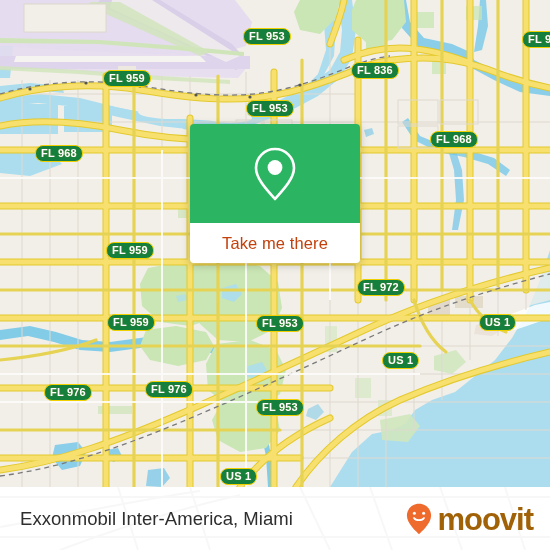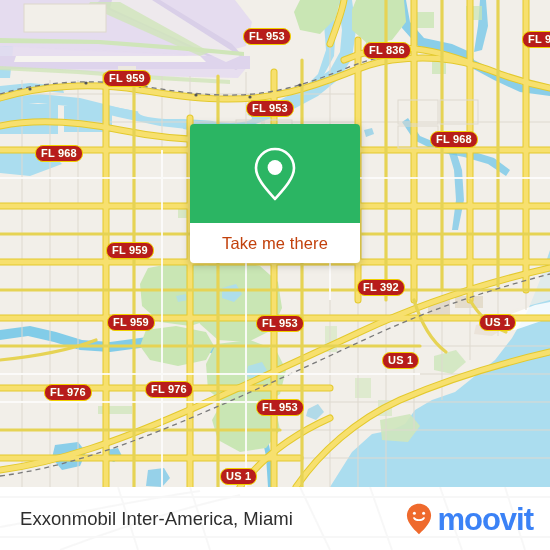--- a/index.html
+++ b/index.html
@@ -31,21 +31,21 @@
     width: 550px;
     height: 487px;
     overflow: hidden;
     background: #f2efe9;
   }
   .map svg { display: block; }
 
   
   .shield {
     position: absolute;
-    background: #b91c1c;
+    background: #15803d;
     border: 1.5px solid #f0d000;
     border-radius: 8px;
     color: #ffffff;
     font-size: 11px;
     font-weight: bold;
     font-family: "Liberation Sans", sans-serif;
     line-height: 15px;
     height: 15px;
     padding: 0 5px;
     white-space: nowrap;
@@ -155,21 +155,21 @@
     position: absolute;
     right: 17px;
     top: 0;
     height: 63px;
     display: flex;
     align-items: center;
     gap: 5px;
   }
   .brand-mark { width: 26px; height: 32px; display:block; }
   .brand-name {
-    color: #3b82f6;
+    color: #a16207;
     font-size: 31px;
     font-weight: bold;
     letter-spacing: -1.0px;
     font-family: "Liberation Sans", sans-serif;
     line-height: 1;
     position: relative;
     top: 1px;
   }
 </style>
 </head>
@@ -383,28 +383,28 @@
           <rect x="398" y="126" width="40" height="22"></rect>
           <rect x="236" y="120" width="26" height="22"></rect>
           <rect x="264" y="120" width="28" height="22"></rect>
           <rect x="236" y="146" width="26" height="20"></rect>
         </g>
       </g>
     </svg>
 
     <div>
       <span class="shield" style="left:243px;top:28px;">FL 953</span>
-      <span class="shield" style="left:351px;top:42px;margin-left:12px;">FL 836</span>
+      <span class="shield" style="left:351px;top:62px;">FL 836</span>
       <span class="shield" style="left:103px;top:70px;">FL 959</span>
       <span class="shield" style="left:522px;top:31px;">FL 953</span>
       <span class="shield" style="left:246px;top:100px;">FL 953</span>
       <span class="shield" style="left:430px;top:131px;">FL 968</span>
       <span class="shield" style="left:35px;top:145px;">FL 968</span>
       <span class="shield" style="left:106px;top:242px;">FL 959</span>
-      <span class="shield" style="left:357px;top:279px;">FL 392</span>
+      <span class="shield" style="left:357px;top:279px;">FL 972</span>
       <span class="shield" style="left:107px;top:314px;">FL 959</span>
       <span class="shield" style="left:256px;top:315px;">FL 953</span>
       <span class="shield" style="left:479px;top:314px;">US 1</span>
       <span class="shield" style="left:382px;top:352px;">US 1</span>
       <span class="shield" style="left:44px;top:384px;">FL 976</span>
       <span class="shield" style="left:145px;top:381px;">FL 976</span>
       <span class="shield" style="left:256px;top:399px;">FL 953</span>
       <span class="shield" style="left:220px;top:468px;">US 1</span>
     </div>
 

